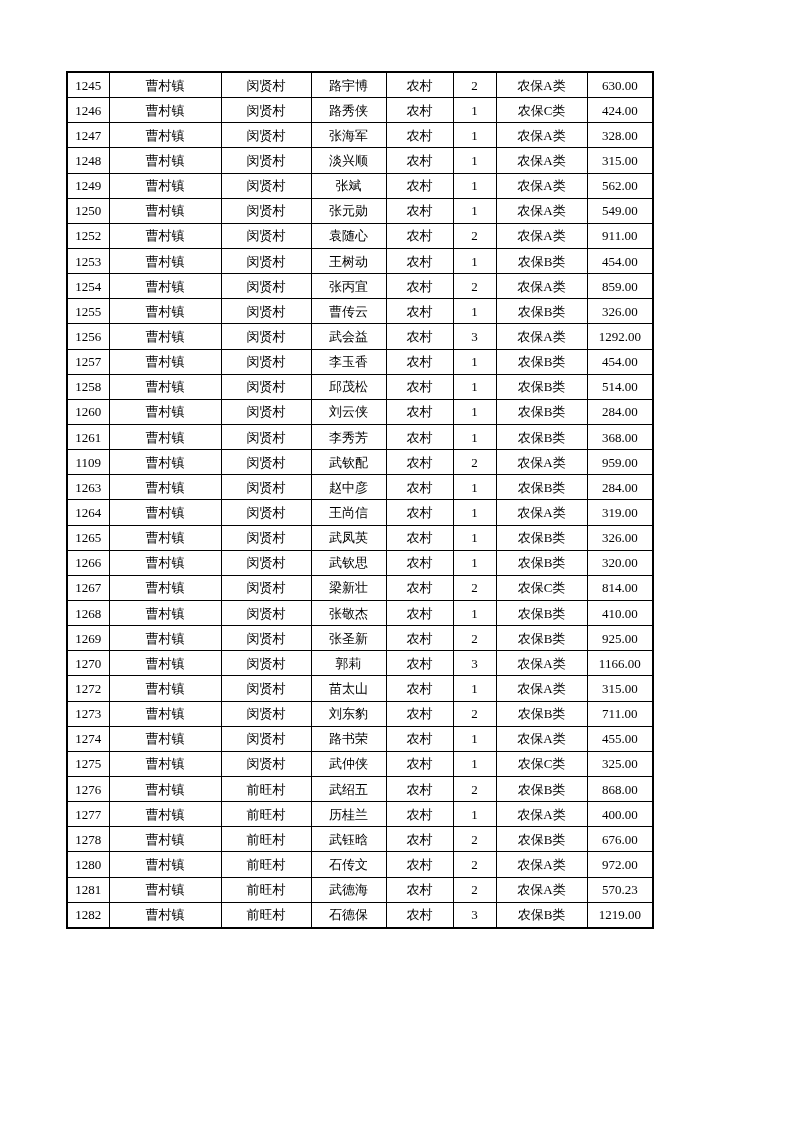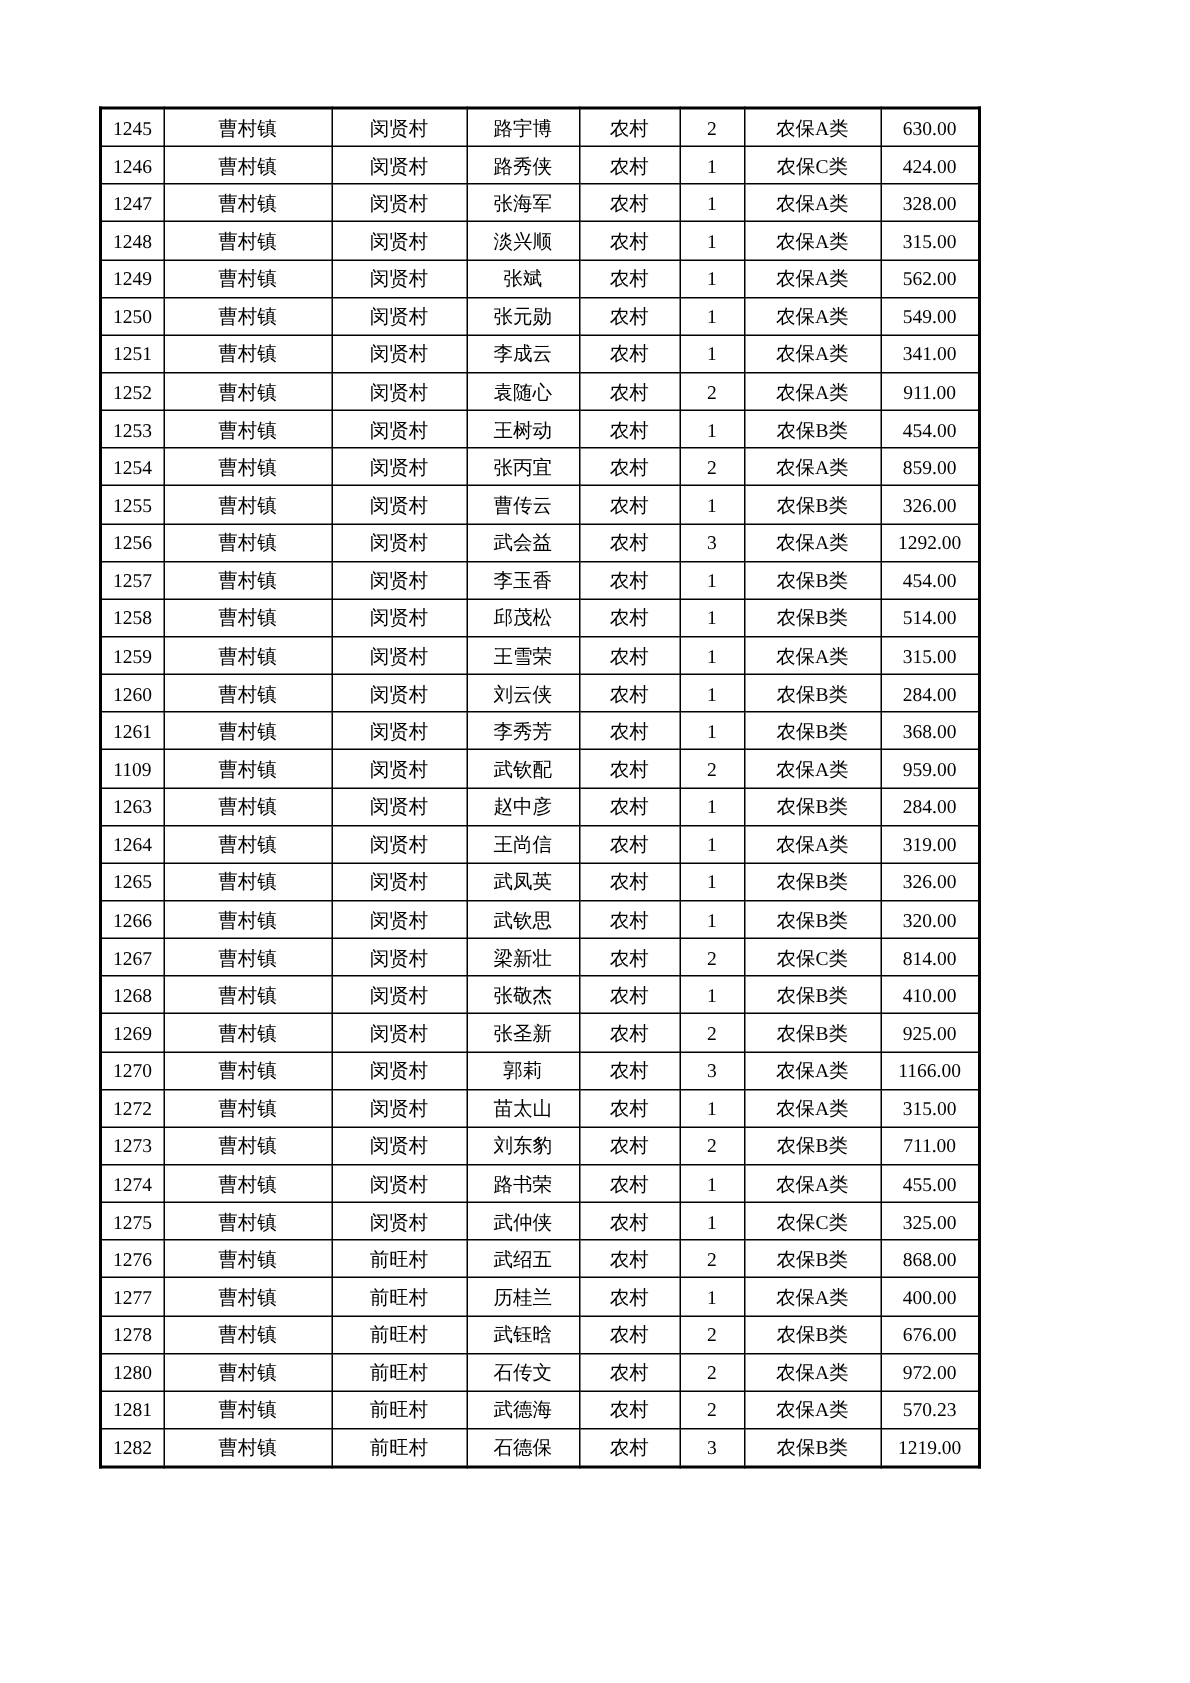--- a/index.html
+++ b/index.html
@@ -119,30 +119,20 @@
           <td>1250</td>
           <td>曹村镇</td>
           <td>闵贤村</td>
           <td>张元勋</td>
           <td>农村</td>
           <td>1</td>
           <td>农保A类</td>
           <td>549.00</td>
         </tr>
         <tr>
-          <td>1251</td>
-          <td>曹村镇</td>
-          <td>闵贤村</td>
-          <td>李成云</td>
-          <td>农村</td>
-          <td>1</td>
-          <td>农保A类</td>
-          <td>341.00</td>
-        </tr>
-        <tr>
           <td>1252</td>
           <td>曹村镇</td>
           <td>闵贤村</td>
           <td>袁随心</td>
           <td>农村</td>
           <td>2</td>
           <td>农保A类</td>
           <td>911.00</td>
         </tr>
         <tr>
@@ -197,30 +187,20 @@
         </tr>
         <tr>
           <td>1258</td>
           <td>曹村镇</td>
           <td>闵贤村</td>
           <td>邱茂松</td>
           <td>农村</td>
           <td>1</td>
           <td>农保B类</td>
           <td>514.00</td>
-        </tr>
-        <tr>
-          <td>1259</td>
-          <td>曹村镇</td>
-          <td>闵贤村</td>
-          <td>王雪荣</td>
-          <td>农村</td>
-          <td>1</td>
-          <td>农保A类</td>
-          <td>315.00</td>
         </tr>
         <tr>
           <td>1260</td>
           <td>曹村镇</td>
           <td>闵贤村</td>
           <td>刘云侠</td>
           <td>农村</td>
           <td>1</td>
           <td>农保B类</td>
           <td>284.00</td>

